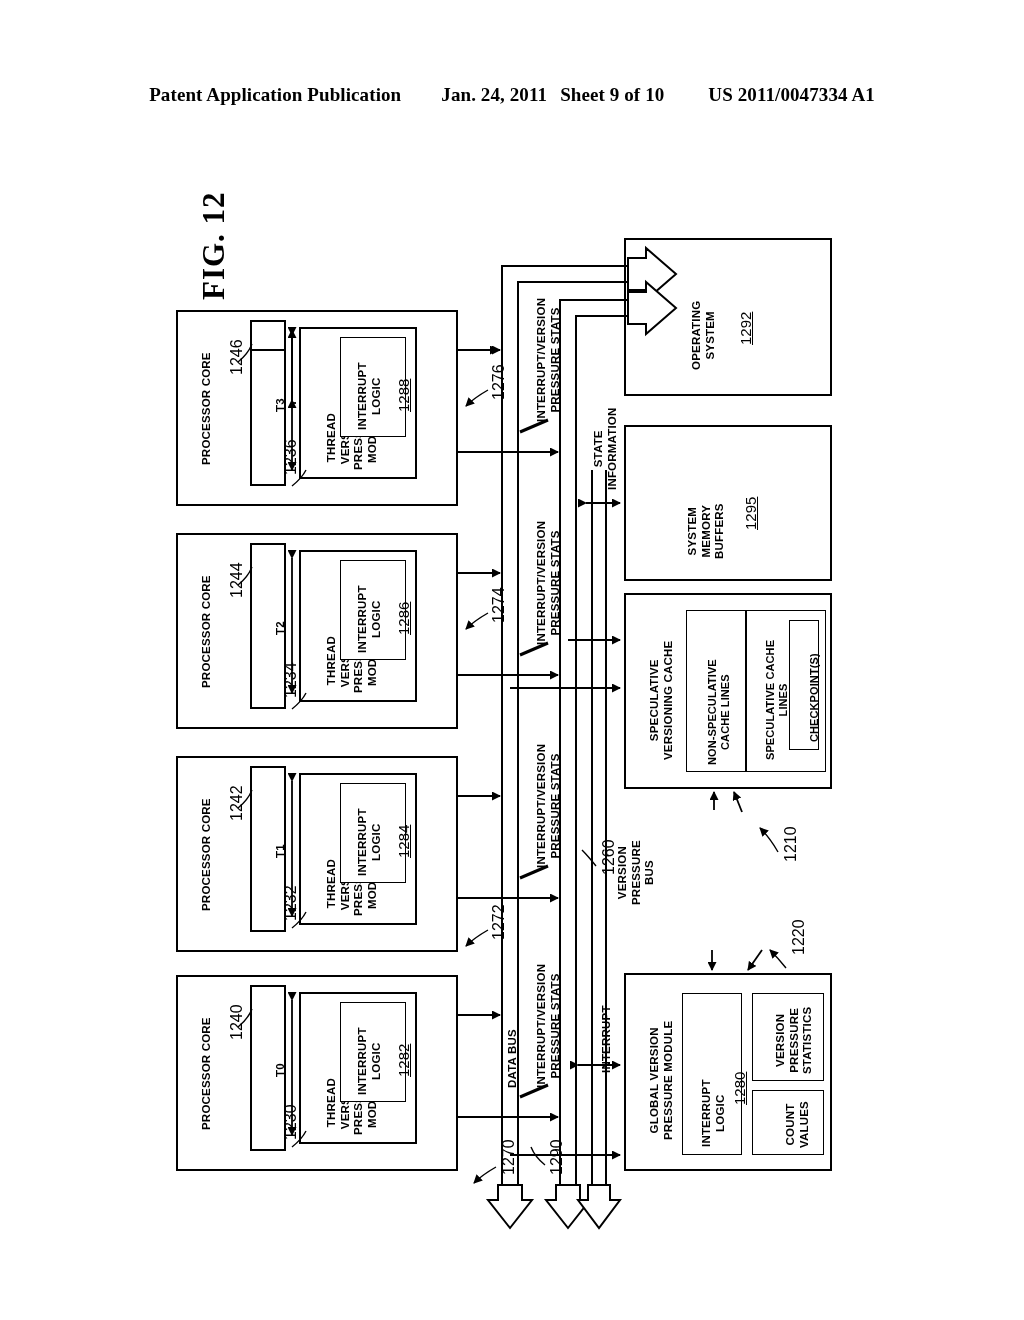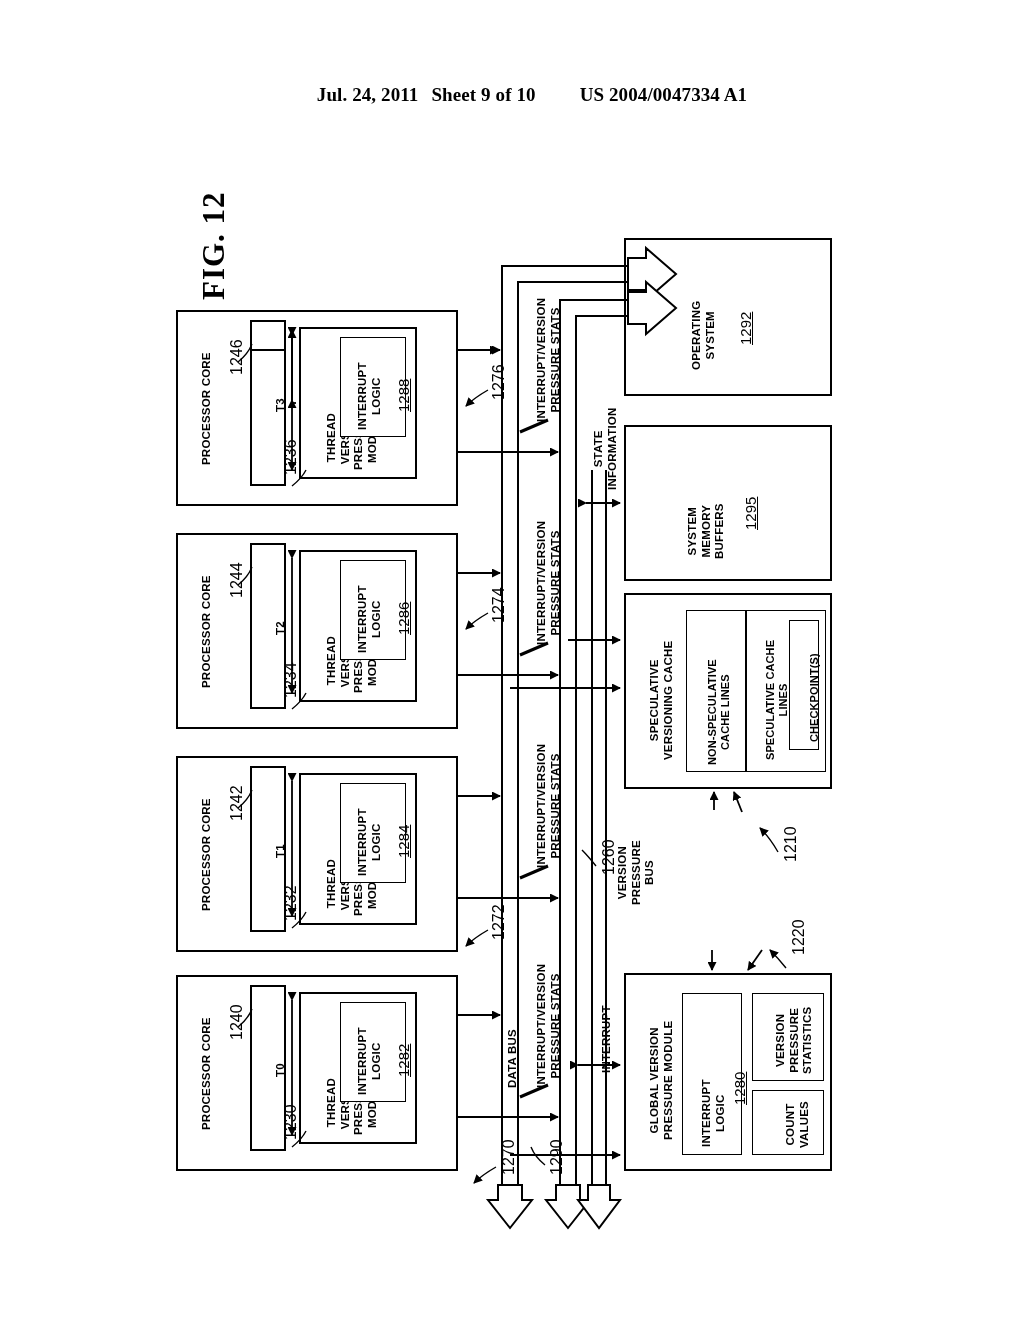--- a/index.html
+++ b/index.html
@@ -105,26 +105,27 @@
     left: 0; top: 0;
     width: 1024px;
     height: 1320px;
     pointer-events: none;
   }
 </style>
 </head>
 <body>
 
 <div id="page-header">
+  <span>Patent Application Publication</span>
   <span class="hgap-a"></span>
-  <span>Jul. 24, 2011</span>
+  <span>Jan. 24, 2011</span>
   <span class="hgap-b"></span>
   <span>Sheet 9 of 10</span>
   <span class="hgap-c"></span>
-  <span>US 2004/0047334 A1</span>
+  <span>US 2011/0047334 A1</span>
 </div>
 
 <div id="figure">
 
   <div class="vt fig-label" style="left:196px; top:300px; transform: rotate(-90deg);">
     <span class="vt-inner">FIG. 12</span>
   </div>
 
   <div class="box thick" style="left:176px; top:310px; width:282px; height:196px;">
   </div>

